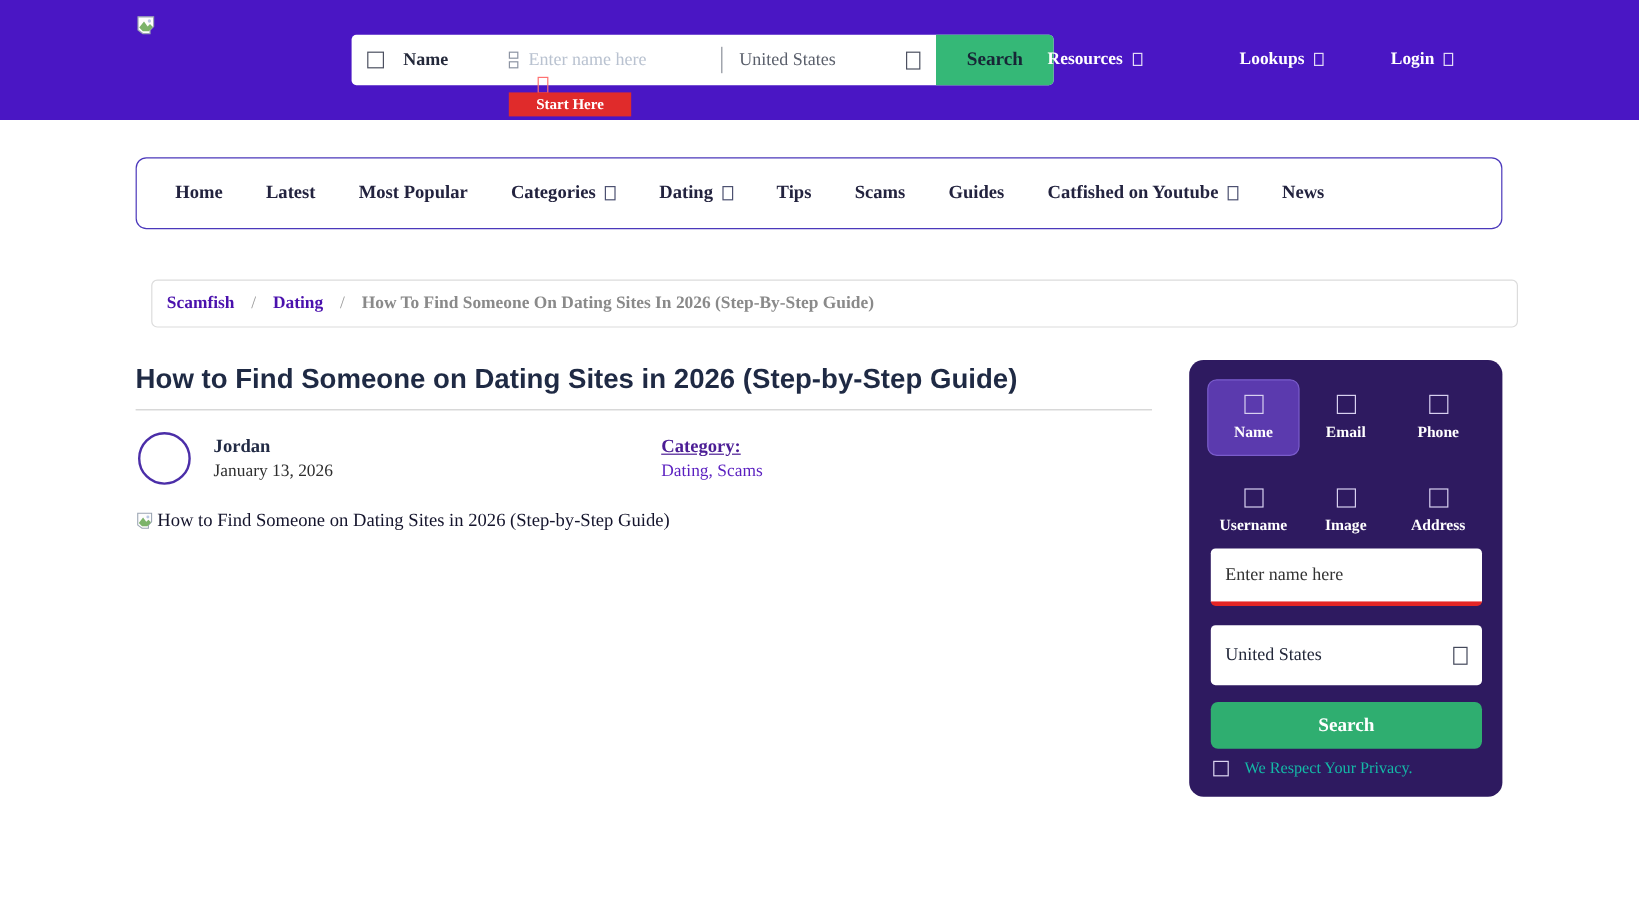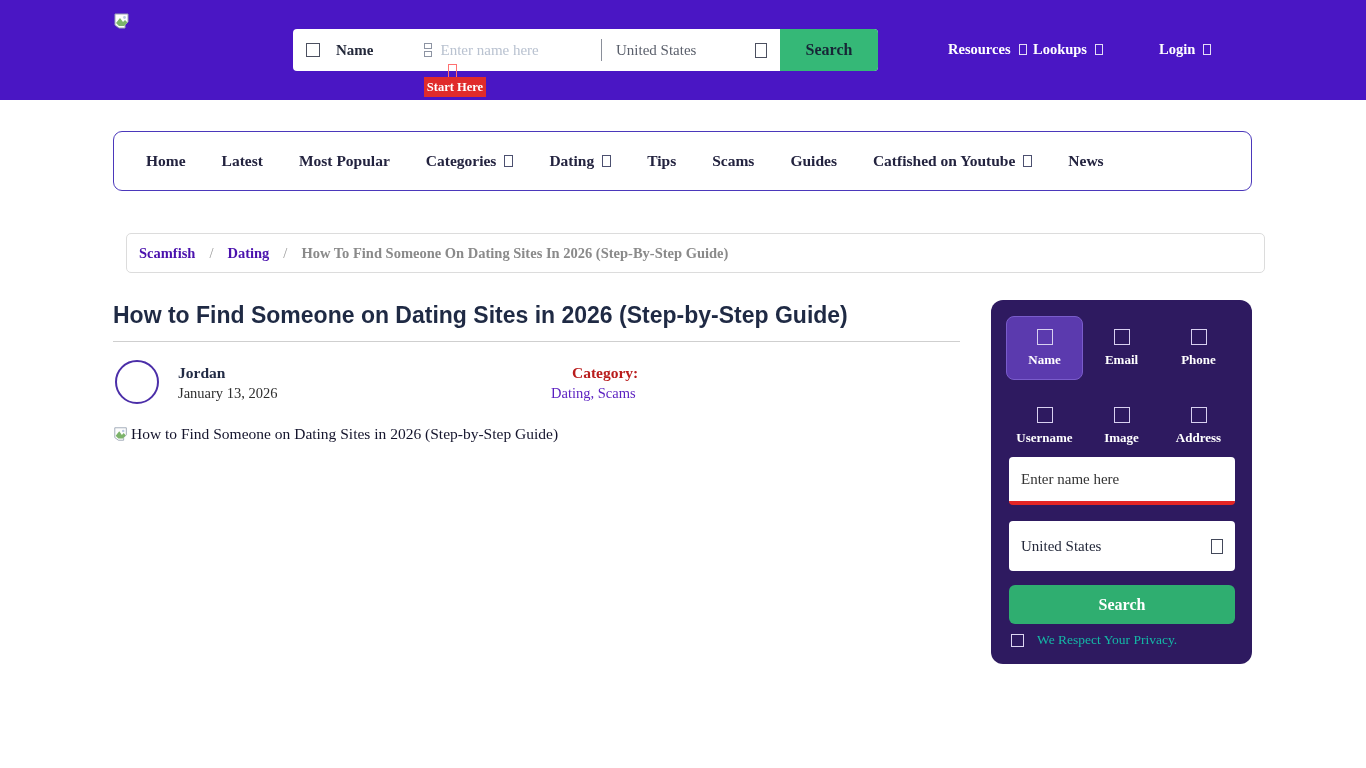--- a/index.html
+++ b/index.html
@@ -22,28 +22,28 @@
               font-family: "Liberation Serif", serif; font-size: 15px; color: #333; background: transparent; }
   .sb-input::placeholder { color: #b9c2d0; }
   .sb-divider { width: 1px; height: 22px; background: #8a8f9a; align-self: center; }
   .sb-country-region { width: 178px; display: flex; align-items: center; }
   .sb-country-value { margin-left: 14px; font-size: 15px; color: #5a5f6b; }
   .sb-country-box { width: 12px; height: 15px; border: 1.5px solid #4c5060; margin-left: auto; margin-right: 13px; }
   .sb-button { width: 98px; background: #35b877; border: none; border-radius: 0 4px 4px 0;
                font-family: "Liberation Serif", serif; font-weight: bold; font-size: 16px; color: #172536; cursor: pointer; }
 
   .start-here-arrow { position: absolute; left: 448px; top: 64px; width: 9px; height: 14px; border: 1px solid #ff7070; }
-  .start-here-badge { position: absolute; left: 424px; top: 77px; width: 62px; height: 20px; background: #e02b2b;
+  .start-here-badge { position: absolute; left: 424px; top: 77px; width: 102px; height: 20px; background: #e02b2b;
                       color: #fff; font-weight: bold; font-size: 12.5px; display: flex; align-items: center;
                       justify-content: center; cursor: pointer; }
 
   .menu-item { position: absolute; top: 40px; height: 18px; display: flex; align-items: center; gap: 8px;
                color: #fff; font-weight: bold; font-size: 14.5px; cursor: pointer; }
   .menu-caret { width: 8px; height: 11px; border: 1px solid rgba(255,255,255,0.85); }
-  .menu-resources { left: 948px; justify-content: space-between; }
+  .menu-resources { left: 873px; justify-content: space-between; }
   .menu-lookups  { left: 1033px; }
   .menu-login    { left: 1159px; text-align: center; }
 
   
   .main-nav { position: absolute; left: 113px; top: 131px; width: 1139px; height: 60px; background: #fff;
               border: 1px solid #4b38bb; border-radius: 9px; display: flex; align-items: center; padding-left: 32px; }
   .nav-item { display: flex; align-items: center; gap: 8px; margin-right: 36px; font-weight: bold;
               font-size: 15.5px; color: #23233f; cursor: pointer; white-space: nowrap; }
   .nav-caret { width: 9px; height: 12px; border: 1px solid #4c5070; }
 
@@ -57,21 +57,21 @@
 
   
   .article { position: absolute; left: 113px; top: 298px; width: 847px; height: 170px; }
   .article-title { position: absolute; left: 0; top: 4px; font-family: "Liberation Sans", sans-serif;
                    font-size: 23px; font-weight: bold; color: #1f2a44; }
   .article-rule { position: absolute; left: 0; top: 43px; width: 847px; border-top: 1px solid #cfcfcf; }
   .avatar { position: absolute; left: 2px; top: 62px; width: 44px; height: 44px; border: 2px solid #4b2ea8;
             border-radius: 50%; background: #fff; }
   .author-name { position: absolute; left: 65px; top: 66px; font-weight: bold; font-size: 15.5px; color: #222b45; }
   .author-date { position: absolute; left: 65px; top: 87px; font-size: 14.5px; color: #2e2e2e; }
-  .category-label { position: absolute; left: 459px; top: 66px; font-weight: bold; font-size: 15.5px; color: #b91c1c; }
+  .category-label { position: absolute; left: 438px; top: 66px; font-weight: bold; font-size: 15.5px; color: #4c1d95; text-decoration: underline; }
   .category-links { position: absolute; left: 438px; top: 87px; font-size: 14.5px; color: #5a1fc0; }
   .category-links a { color: #5a1fc0; text-decoration: none; cursor: pointer; }
   .hero-alt { position: absolute; left: 0; top: 127px; display: flex; align-items: flex-start; gap: 2px;
               font-size: 15.5px; color: #14142c; }
   .hero-alt svg { margin-top: 1px; }
 
   
   .widget { position: absolute; left: 991px; top: 300px; width: 261px; height: 364px; background: #2e1a60;
             border-radius: 12px; }
   .tabs { position: absolute; left: 15px; top: 16px; width: 231px; display: grid;

